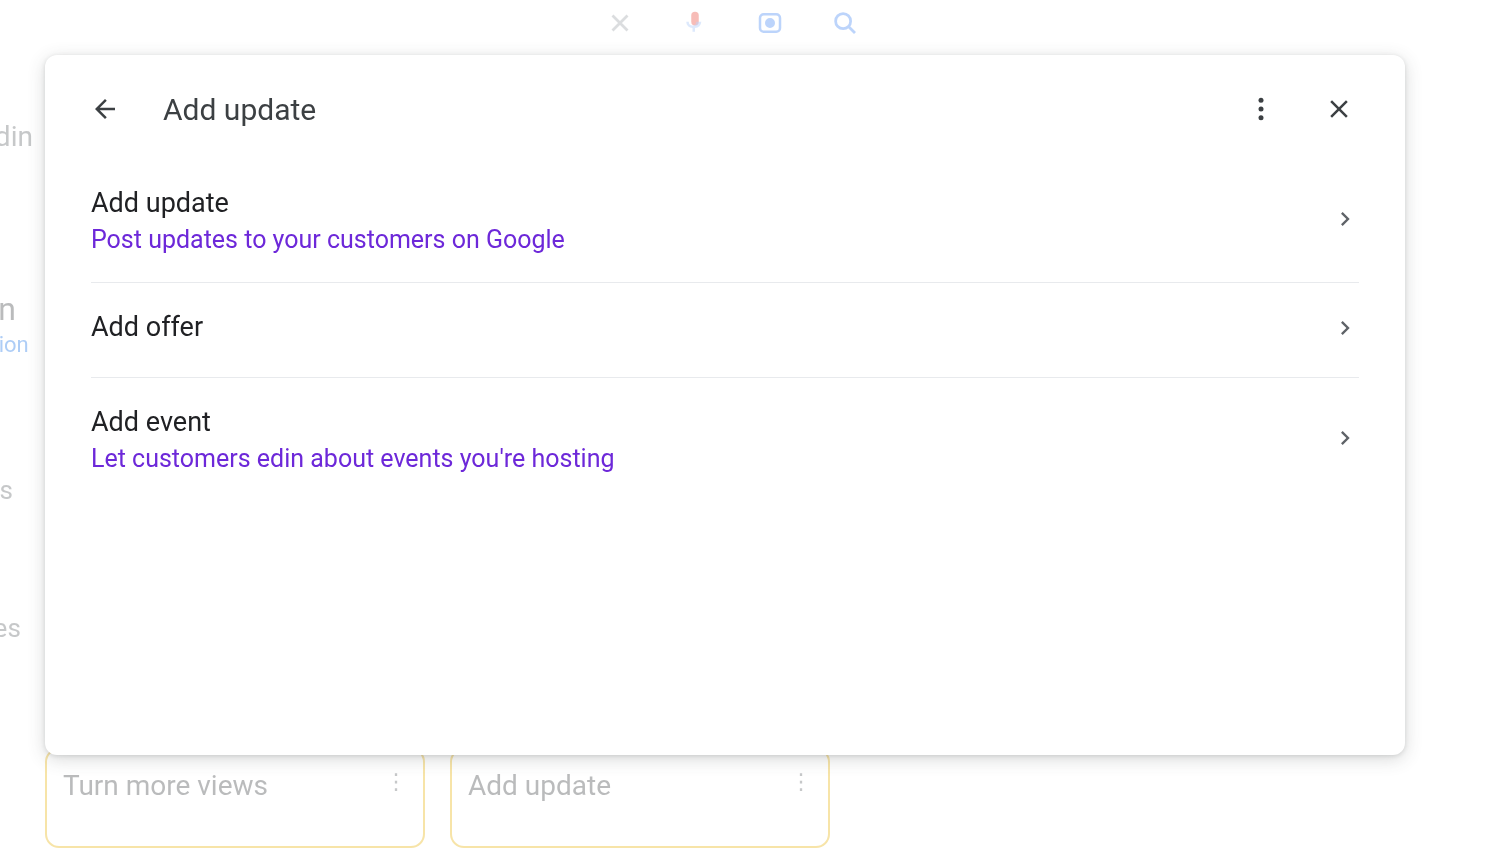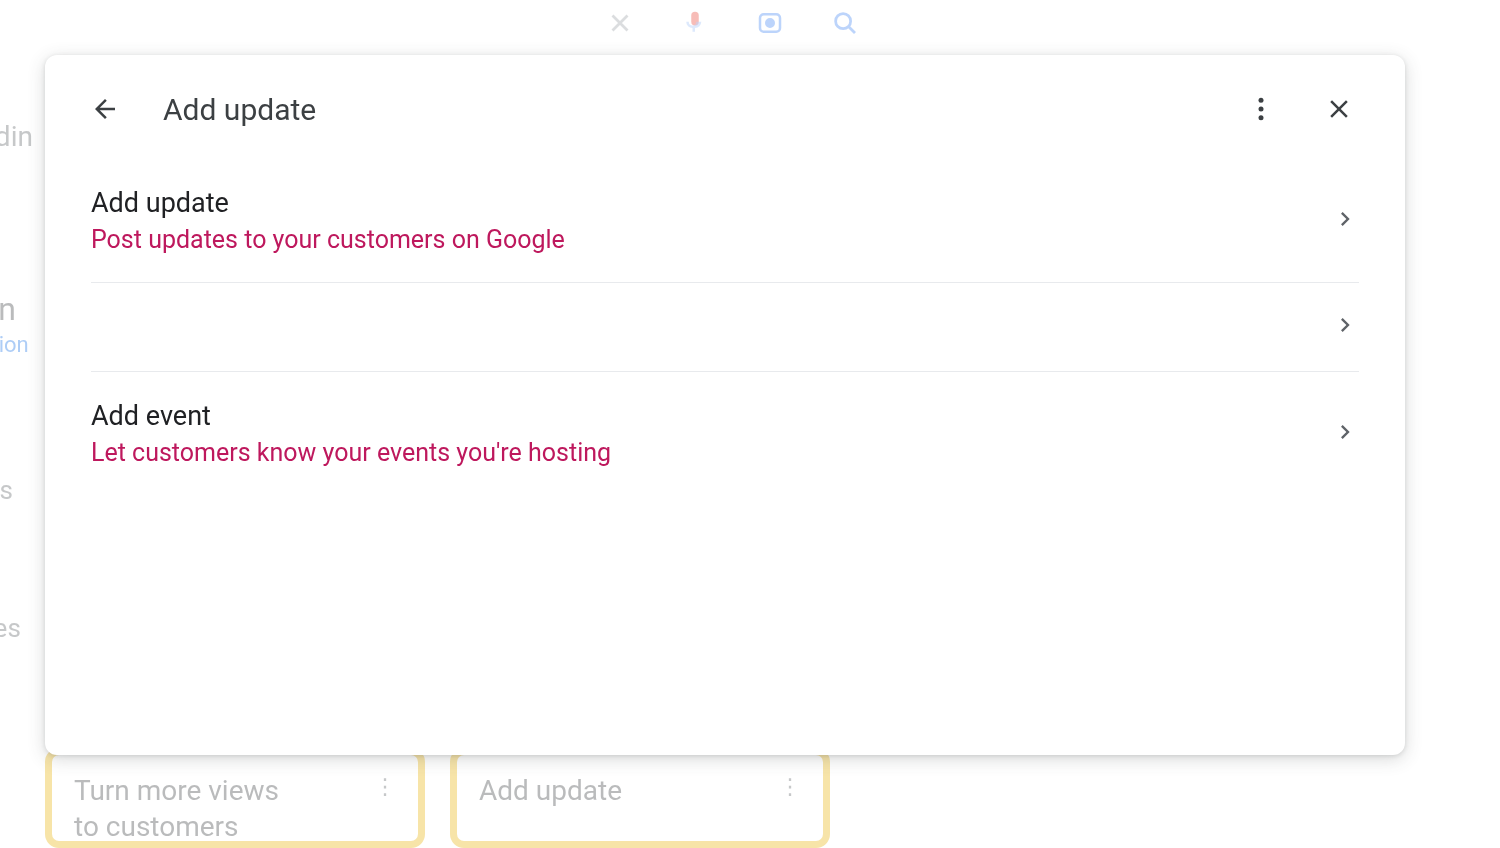--- a/index.html
+++ b/index.html
@@ -55,23 +55,23 @@
     .bg .bottom-cards {
       position: absolute;
       bottom: 0;
       left: 45px;
       display: flex;
       gap: 25px;
     }
     .bg .card {
       width: 380px;
       height: 100px;
-      border: 7px solid #eab308;
+      border: 2px solid #eab308;
       border-radius: 14px;
-      padding: 18px 22px;
+      padding: 18px 16px;
       display: flex;
       justify-content: space-between;
       align-items: flex-start;
       font-size: 28px;
       color: #3c4043;
       line-height: 1.3;
     }
     .bg .card .dots {
       color: #5f6368;
       font-size: 22px;
@@ -144,21 +144,21 @@
       flex: 1;
     }
     .option-title {
       font-size: 27px;
       color: #202124;
       font-weight: 400;
       margin-bottom: 6px;
     }
     .option-desc {
       font-size: 25px;
-      color: #be185d;
+      color: #6d28d9;
       font-weight: 400;
     }
     .chevron {
       color: #5f6368;
     }
     .chevron svg {
       width: 28px;
       height: 28px;
     }
   </style>
@@ -195,21 +195,20 @@
   <div class="sideword edin">edin</div>
   <div class="sideword on">on</div>
   <div class="sideword ction">ction</div>
   <div class="sideword ws">ws</div>
   <div class="sideword ces">ces</div>
 
   <div class="bottom-cards">
     <div class="card">
       <div>
         <div>Turn more views</div>
-        <div>to customers</div>
       </div>
       <span class="dots">⋮</span>
     </div>
     <div class="card">
       <div>
         <div>Add update</div>
       </div>
       <span class="dots">⋮</span>
     </div>
   </div>
@@ -248,32 +247,33 @@
         </div>
         <span class="chevron">
           <svg viewBox="0 0 24 24">
               <path fill="currentColor" d="M8.59 16.59 13.17 12 8.59 7.41 10 6l6 6-6 6z"></path>
             </svg>
         </span>
       </div>
 
       <div class="option">
         <div class="option-text">
+          <div class="option-title">Add offer</div>
         </div>
         <span class="chevron">
           <svg viewBox="0 0 24 24">
               <path fill="currentColor" d="M8.59 16.59 13.17 12 8.59 7.41 10 6l6 6-6 6z"></path>
             </svg>
         </span>
       </div>
 
       <div class="option">
         <div class="option-text">
           <div class="option-title">Add event</div>
-          <div class="option-desc">Let customers know your events you're hosting</div>
+          <div class="option-desc">Let customers edin about events you're hosting</div>
         </div>
         <span class="chevron">
           <svg viewBox="0 0 24 24">
               <path fill="currentColor" d="M8.59 16.59 13.17 12 8.59 7.41 10 6l6 6-6 6z"></path>
             </svg>
         </span>
       </div>
     </div>
   </div>
 </div>

